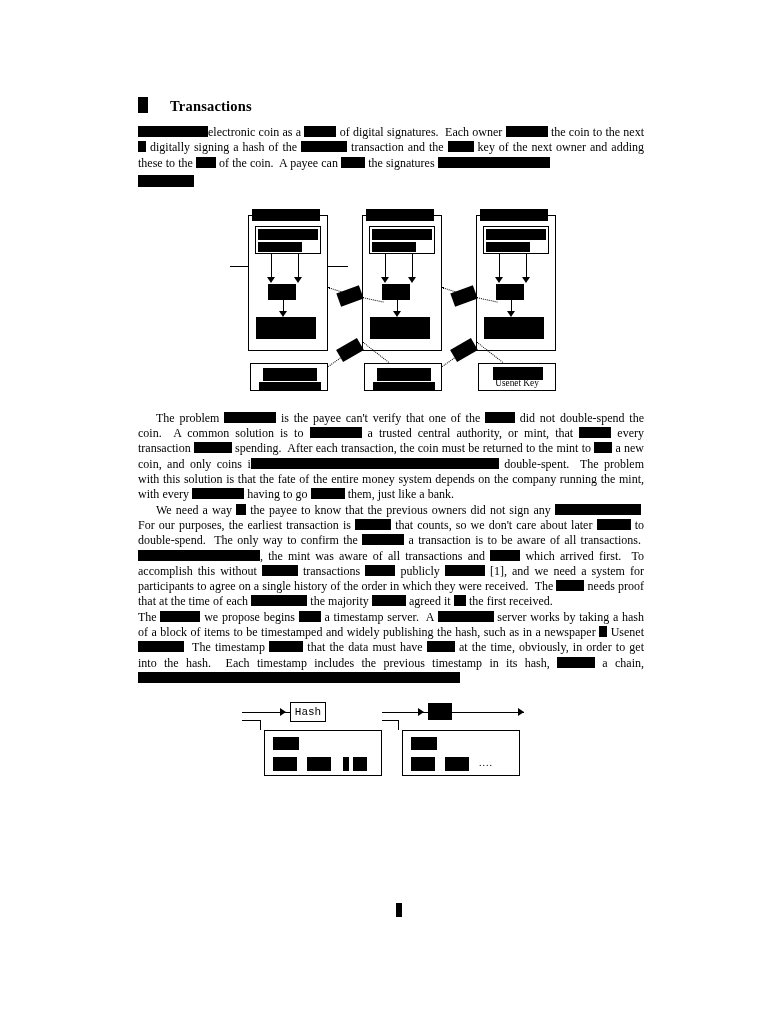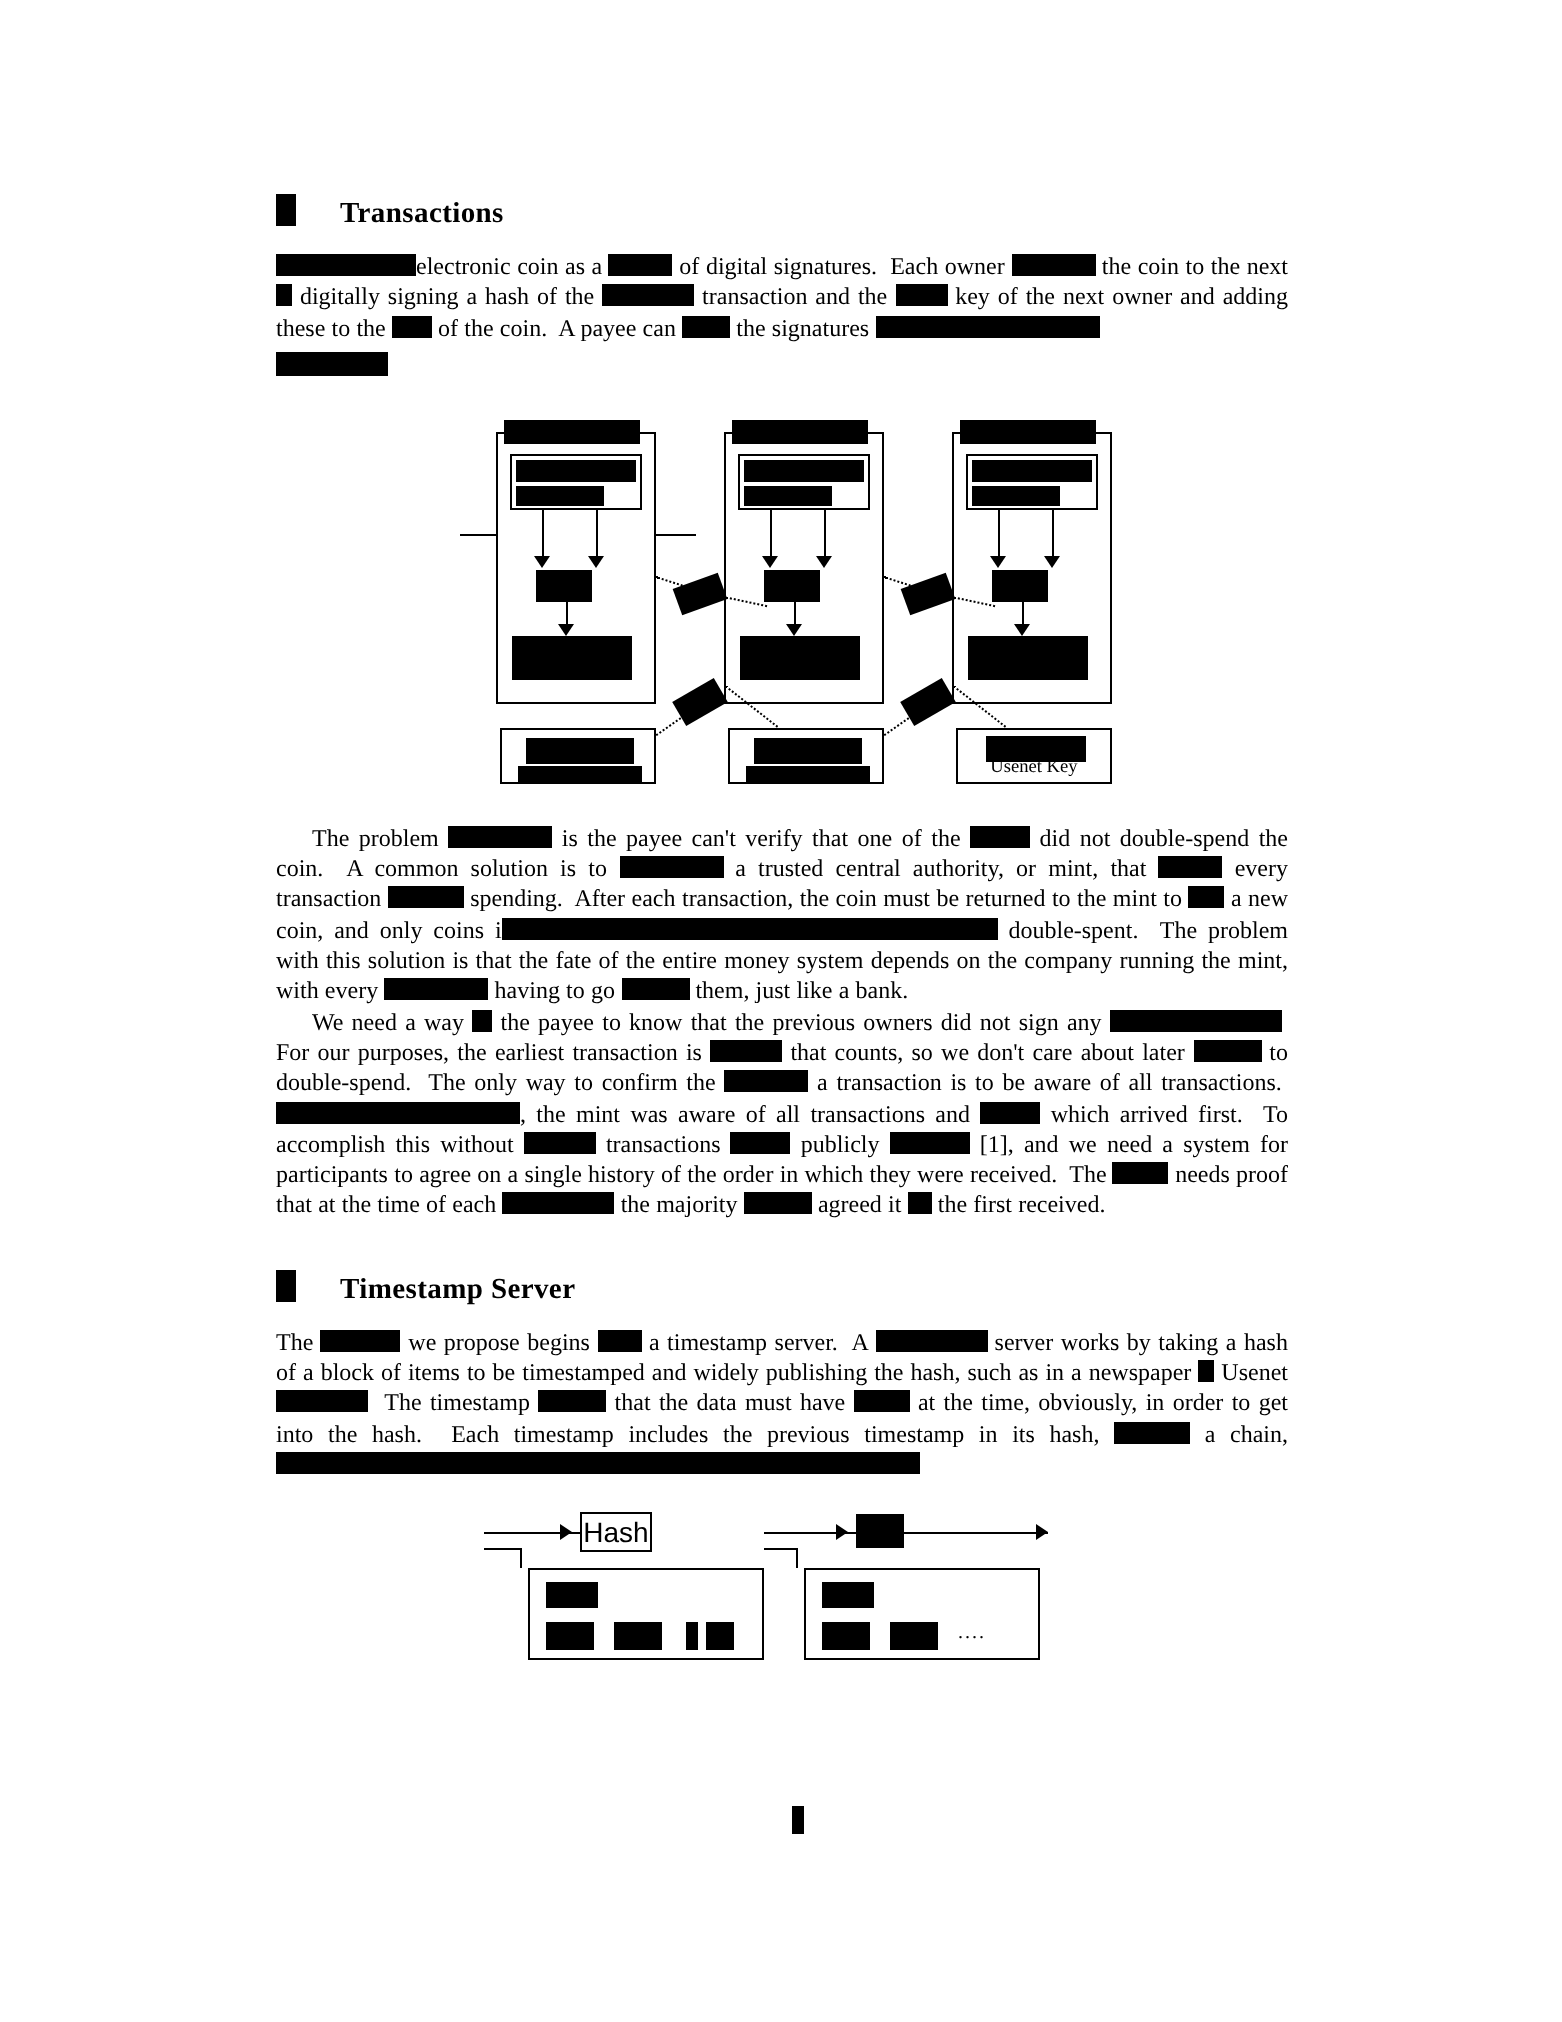--- a/index.html
+++ b/index.html
@@ -115,25 +115,25 @@
   .fig2 {
     position: relative;
     width: 506px;
     height: 90px;
     margin: 8px 0 0 0;
   }
   .hashbox {
     position: absolute;
     border: 1px solid #000;
     background: #fff;
-    font-size: 14px;
+    font-size: 11px;
     display: flex;
     align-items: center;
     justify-content: center;
-    font-family: Liberation Sans, sans-serif;
+    font-family: Liberation Mono, monospace;
   }
   .blockbox {
     position: absolute;
     border: 1px solid #000;
     background: #fff;
   }
   .dots { position:absolute; font-size: 10px; letter-spacing:1px; }
 
   
   .footer-mark {
@@ -238,24 +238,20 @@
   </div>
 
   <p class="para indent">
     <span>The problem </span><span class="r" style="width:52px"></span><span> is the payee can't verify that one of the </span><span class="r" style="width:30px"></span><span> did not double-spend the coin.&nbsp; A common solution is to </span><span class="r" style="width:52px"></span><span> a trusted central authority, or mint, that </span><span class="r" style="width:32px"></span><span> every transaction </span><span class="r" style="width:38px"></span><span> spending.&nbsp; After each transaction, the coin must be returned to the mint to </span><span class="r" style="width:18px"></span><span> a new coin, and only coins i</span><span class="r" style="width:248px"></span><span> double-spent.&nbsp; The problem with this solution is that the fate of the entire money system depends on the company running the mint, with every </span><span class="r" style="width:52px"></span><span> having to go </span><span class="r" style="width:34px"></span><span> them, just like a bank.</span>
   </p>
 
   <p class="para indent">
     <span>We need a way </span><span class="r" style="width:10px"></span><span> the payee to know that the previous owners did not sign any </span><span class="r" style="width:28px"></span><span class="r" style="width:58px"></span><span>&nbsp; For our purposes, the earliest transaction is </span><span class="r" style="width:36px"></span><span> that counts, so we don't care about later </span><span class="r" style="width:34px"></span><span> to double-spend.&nbsp; The only way to confirm the </span><span class="r" style="width:42px"></span><span> a transaction is to be aware of all transactions.&nbsp; </span><span class="r" style="width:122px"></span><span>, the mint was aware of all transactions and </span><span class="r" style="width:30px"></span><span> which arrived first.&nbsp; To accomplish this without </span><span class="r" style="width:36px"></span><span> transactions </span><span class="r" style="width:30px"></span><span> publicly </span><span class="r" style="width:40px"></span><span> [1], and we need a system for participants to agree on a single history of the order in which they were received.&nbsp; The </span><span class="r" style="width:28px"></span><span> needs proof that at the time of each </span><span class="r" style="width:56px"></span><span> the majority </span><span class="r" style="width:34px"></span><span> agreed it </span><span class="r" style="width:12px"></span><span> the first received.</span>
   </p>
 
-  <div class="section-head" style="margin-top:22px">
-    <span class="num-redact"></span>
-    <span class="title">Timestamp Server</span>
-  </div>
 
   <p class="para">
     <span>The </span><span class="r" style="width:40px"></span><span> we propose begins </span><span class="r" style="width:22px"></span><span> a timestamp server.&nbsp; A </span><span class="r" style="width:56px"></span><span> server works by taking a hash of a block of items to be timestamped and widely publishing the hash, such as in a newspaper </span><span class="r" style="width:8px"></span><span> Usenet </span><span class="r" style="width:46px"></span><span>&nbsp; The timestamp </span><span class="r" style="width:34px"></span><span> that the data must have </span><span class="r" style="width:28px"></span><span> at the time, obviously, in order to get into the hash.&nbsp; Each timestamp includes the previous timestamp in its hash, </span><span class="r" style="width:38px"></span><span> a chain,</span><span class="r" style="width:322px"></span>
   </p>
 
   <div class="fig2">
 
     <div class="thin-line" style="left:104px; top:18px; width:48px;"></div>
     <div class="arrow-r" style="left:142px; top:14px;"></div>
     <div class="hashbox" style="left:152px; top:8px; width:36px; height:20px;">Hash</div>

